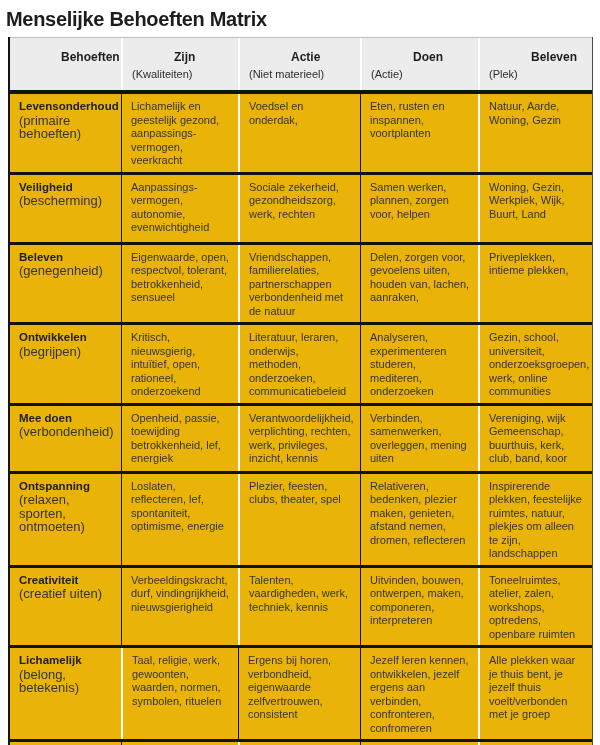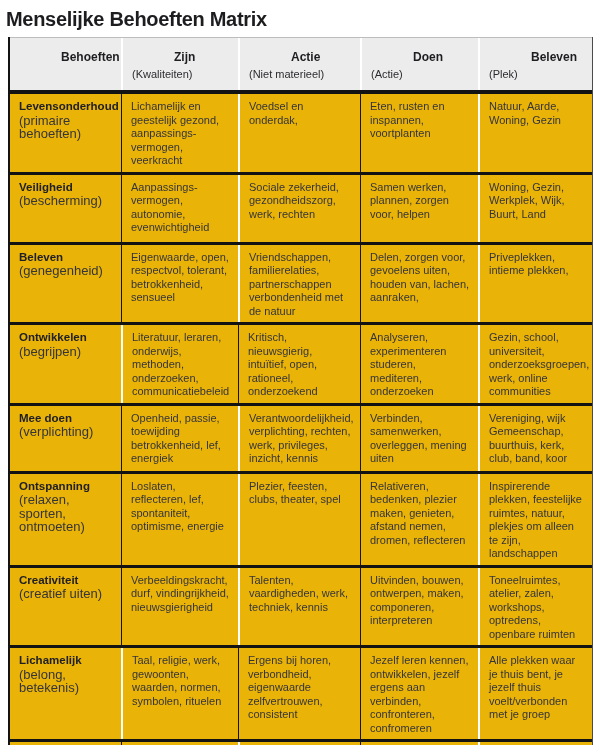--- a/index.html
+++ b/index.html
@@ -133,30 +133,30 @@
       <div class="cell c3">Vriendschappen, familierelaties, partnerschappen verbondenheid met de natuur</div>
       <div class="cell c4">Delen, zorgen voor, gevoelens uiten, houden van, lachen, aanraken,</div>
       <div class="cell c5">Priveplekken, intieme plekken,</div>
     </div>
 
     <div class="row brow r4">
       <div class="cell c1">
         <span class="need-label">Ontwikkelen</span>
         <span class="need-sub">(begrijpen)</span>
       </div>
+      <div class="cell c2">Kritisch, nieuwsgierig, intuïtief, open, rationeel, onderzoekend</div>
       <div class="cell c3">Literatuur, leraren, onderwijs, methoden, onderzoeken, communicatiebeleid</div>
-      <div class="cell c2">Kritisch, nieuwsgierig, intuïtief, open, rationeel, onderzoekend</div>
       <div class="cell c4">Analyseren, experimenteren studeren, mediteren, onderzoeken</div>
       <div class="cell c5">Gezin, school, universiteit, onderzoeksgroepen, werk, online communities</div>
     </div>
 
     <div class="row brow r5">
       <div class="cell c1">
         <span class="need-label">Mee doen</span>
-        <span class="need-sub">(verplichting)</span>
+        <span class="need-sub">(verbondenheid)</span>
       </div>
       <div class="cell c2">Openheid, passie, toewijding betrokkenheid, lef, energiek</div>
       <div class="cell c3">Verantwoordelijkheid, verplichting, rechten, werk, privileges, inzicht, kennis</div>
       <div class="cell c4">Verbinden, samenwerken, overleggen, mening uiten</div>
       <div class="cell c5">Vereniging, wijk Gemeenschap, buurthuis, kerk, club, band, koor</div>
     </div>
 
     <div class="row brow r6">
       <div class="cell c1">
         <span class="need-label">Ontspanning</span>

